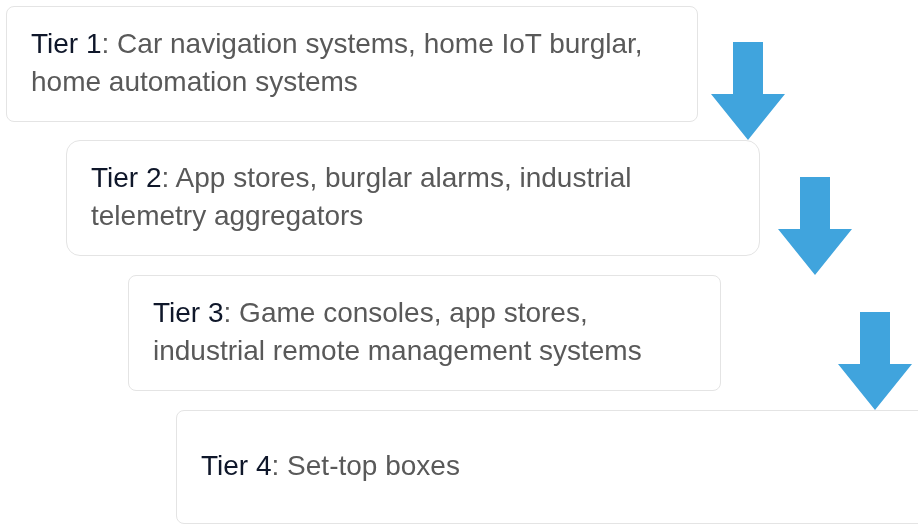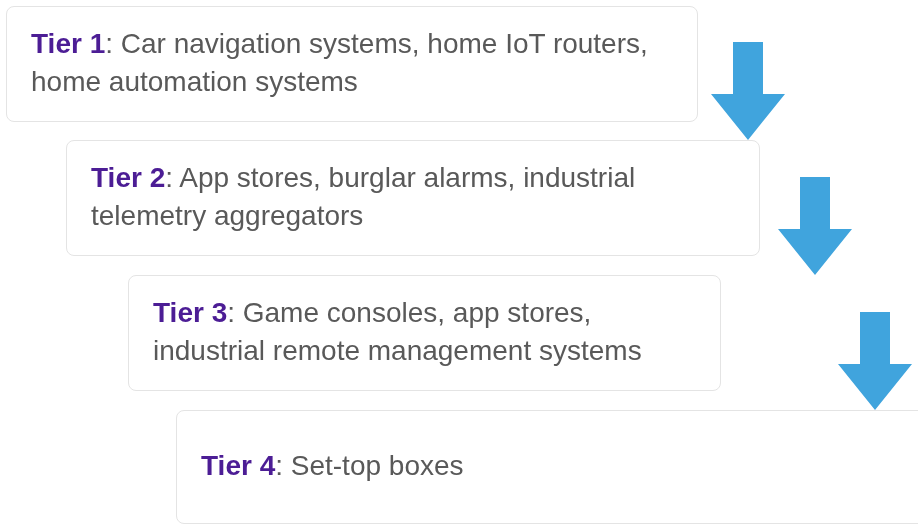--- a/index.html
+++ b/index.html
@@ -16,42 +16,42 @@
     border: 1px solid #e4e4e4;
     border-radius: 8px;
     background: #fff;
     padding: 18px 24px 20px 24px;
     color: #595959;
     font-size: 28px;
     line-height: 1.35;
     font-weight: 300;
   }
   .tier-label {
-    font-weight: 700;
-    color: #4c1d95;
+    font-weight: 400;
+    color: #0f172a;
   }
   .arrow {
     position: absolute;
   }
   .arrow svg { display: block; }
 </style>
 </head>
 <body>
 
 <div class="tier-box" style="left:6px; top:6px; width:692px;">
-  <span class="tier-label">Tier 1</span><span>: Car navigation systems, home IoT routers, home automation systems</span>
+  <span class="tier-label">Tier 1</span><span>: Car navigation systems, home IoT burglar, home automation systems</span>
 </div>
 
 <div class="arrow" style="left:711px; top:42px;">
   <svg width="74" height="98" viewBox="0 0 74 98">
     <path d="M22 0 H52 V52 H74 L37 98 L0 52 H22 Z" fill="#40a4dd"></path>
   </svg>
 </div>
 
-<div class="tier-box" style="left:66px; top:140px; width:694px;">
+<div class="tier-box" style="left:66px; top:140px; width:694px;border-radius:14px;">
   <span class="tier-label">Tier 2</span><span>: App stores, burglar alarms, industrial telemetry aggregators</span>
 </div>
 
 <div class="arrow" style="left:778px; top:177px;">
   <svg width="74" height="98" viewBox="0 0 74 98">
     <path d="M22 0 H52 V52 H74 L37 98 L0 52 H22 Z" fill="#40a4dd"></path>
   </svg>
 </div>
 
 <div class="tier-box" style="left:128px; top:275px; width:593px;">

